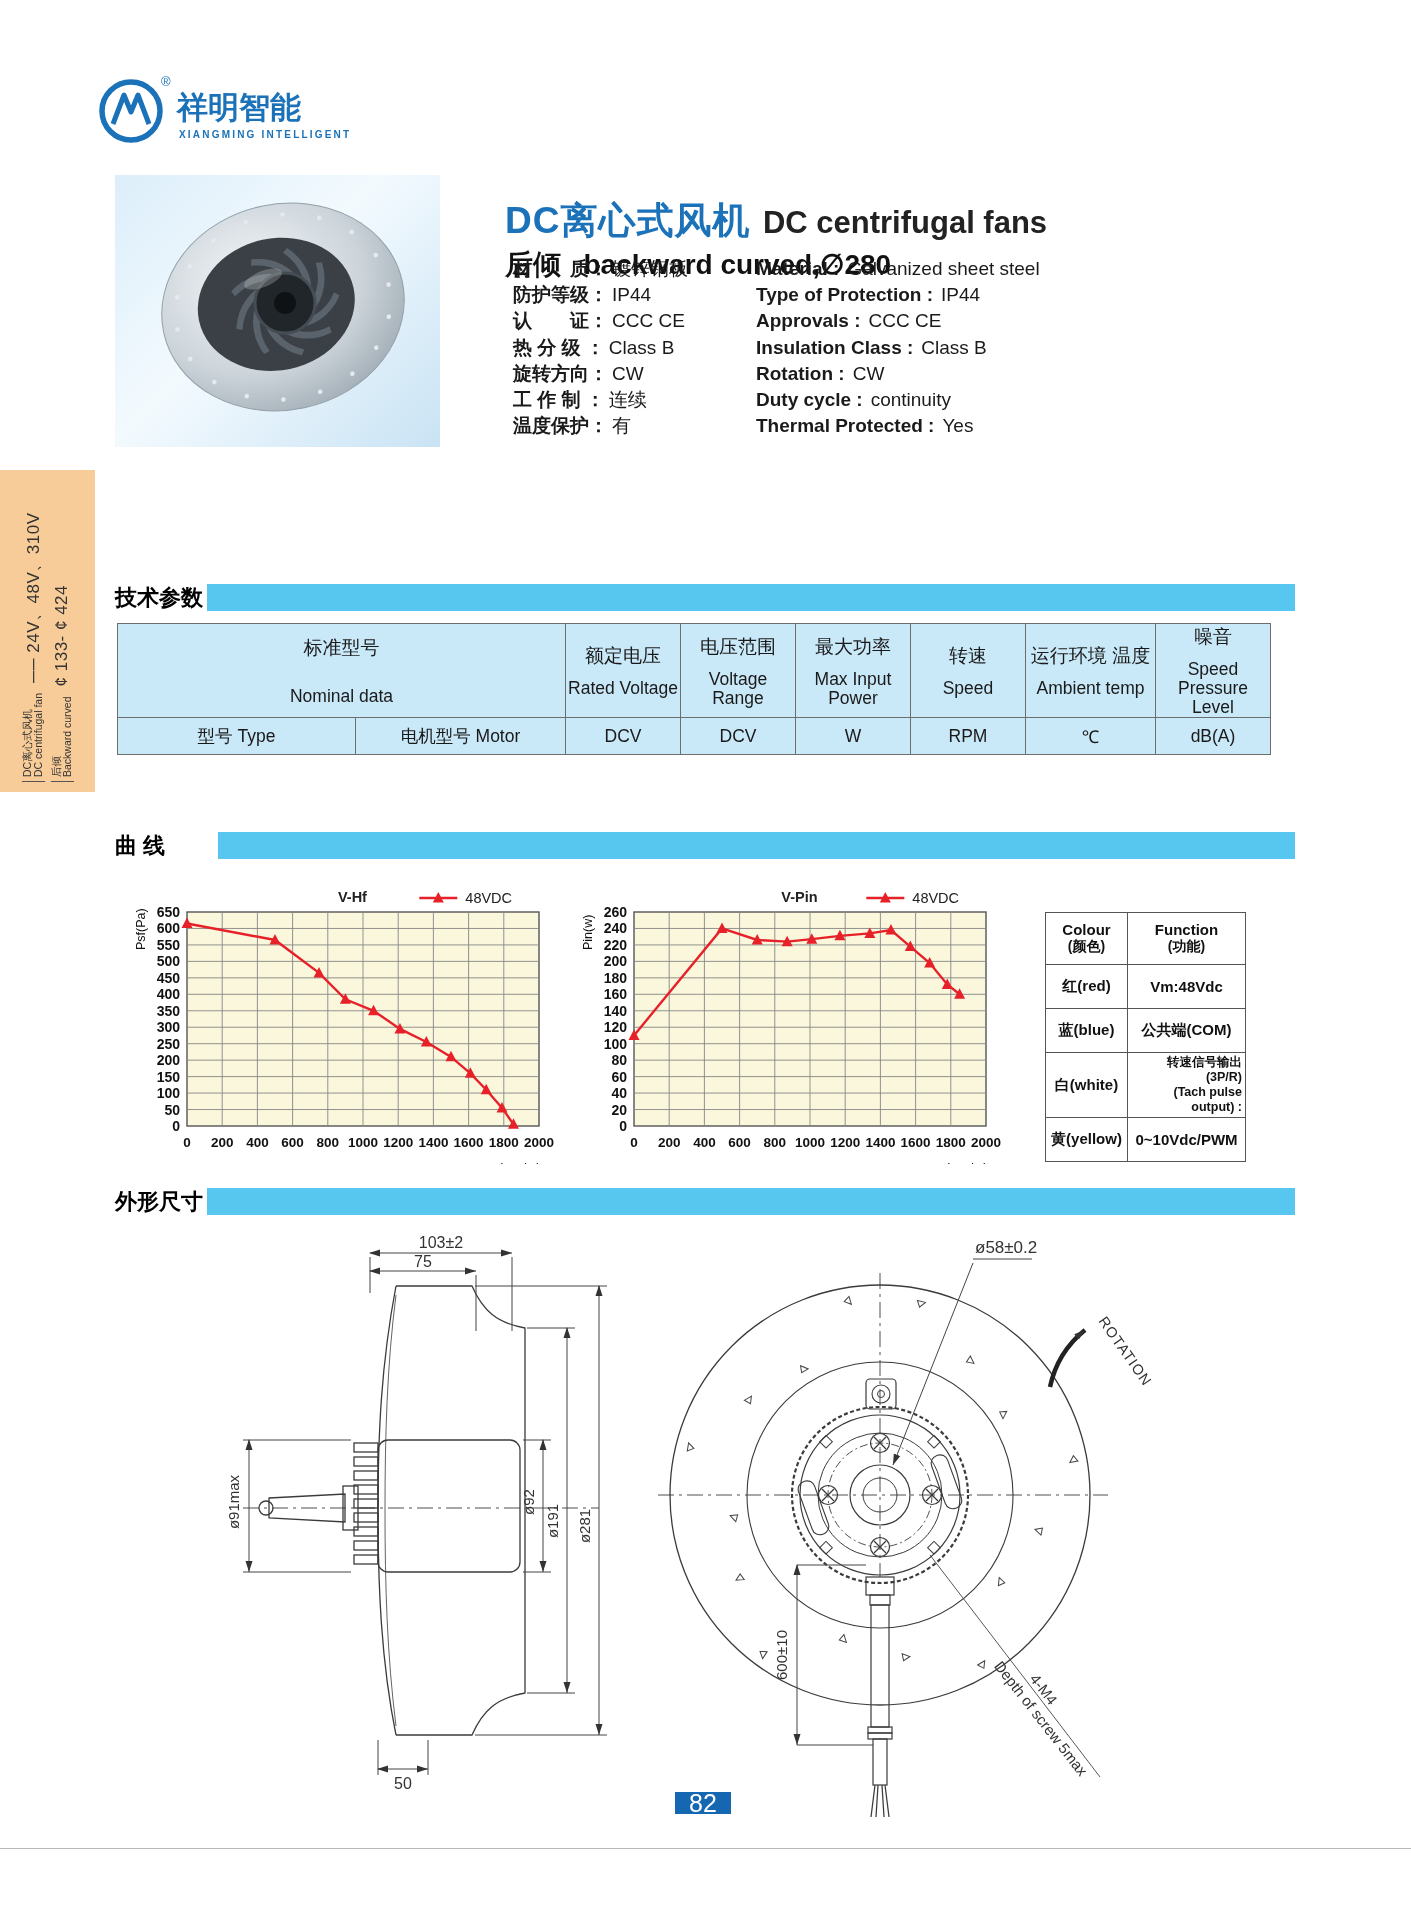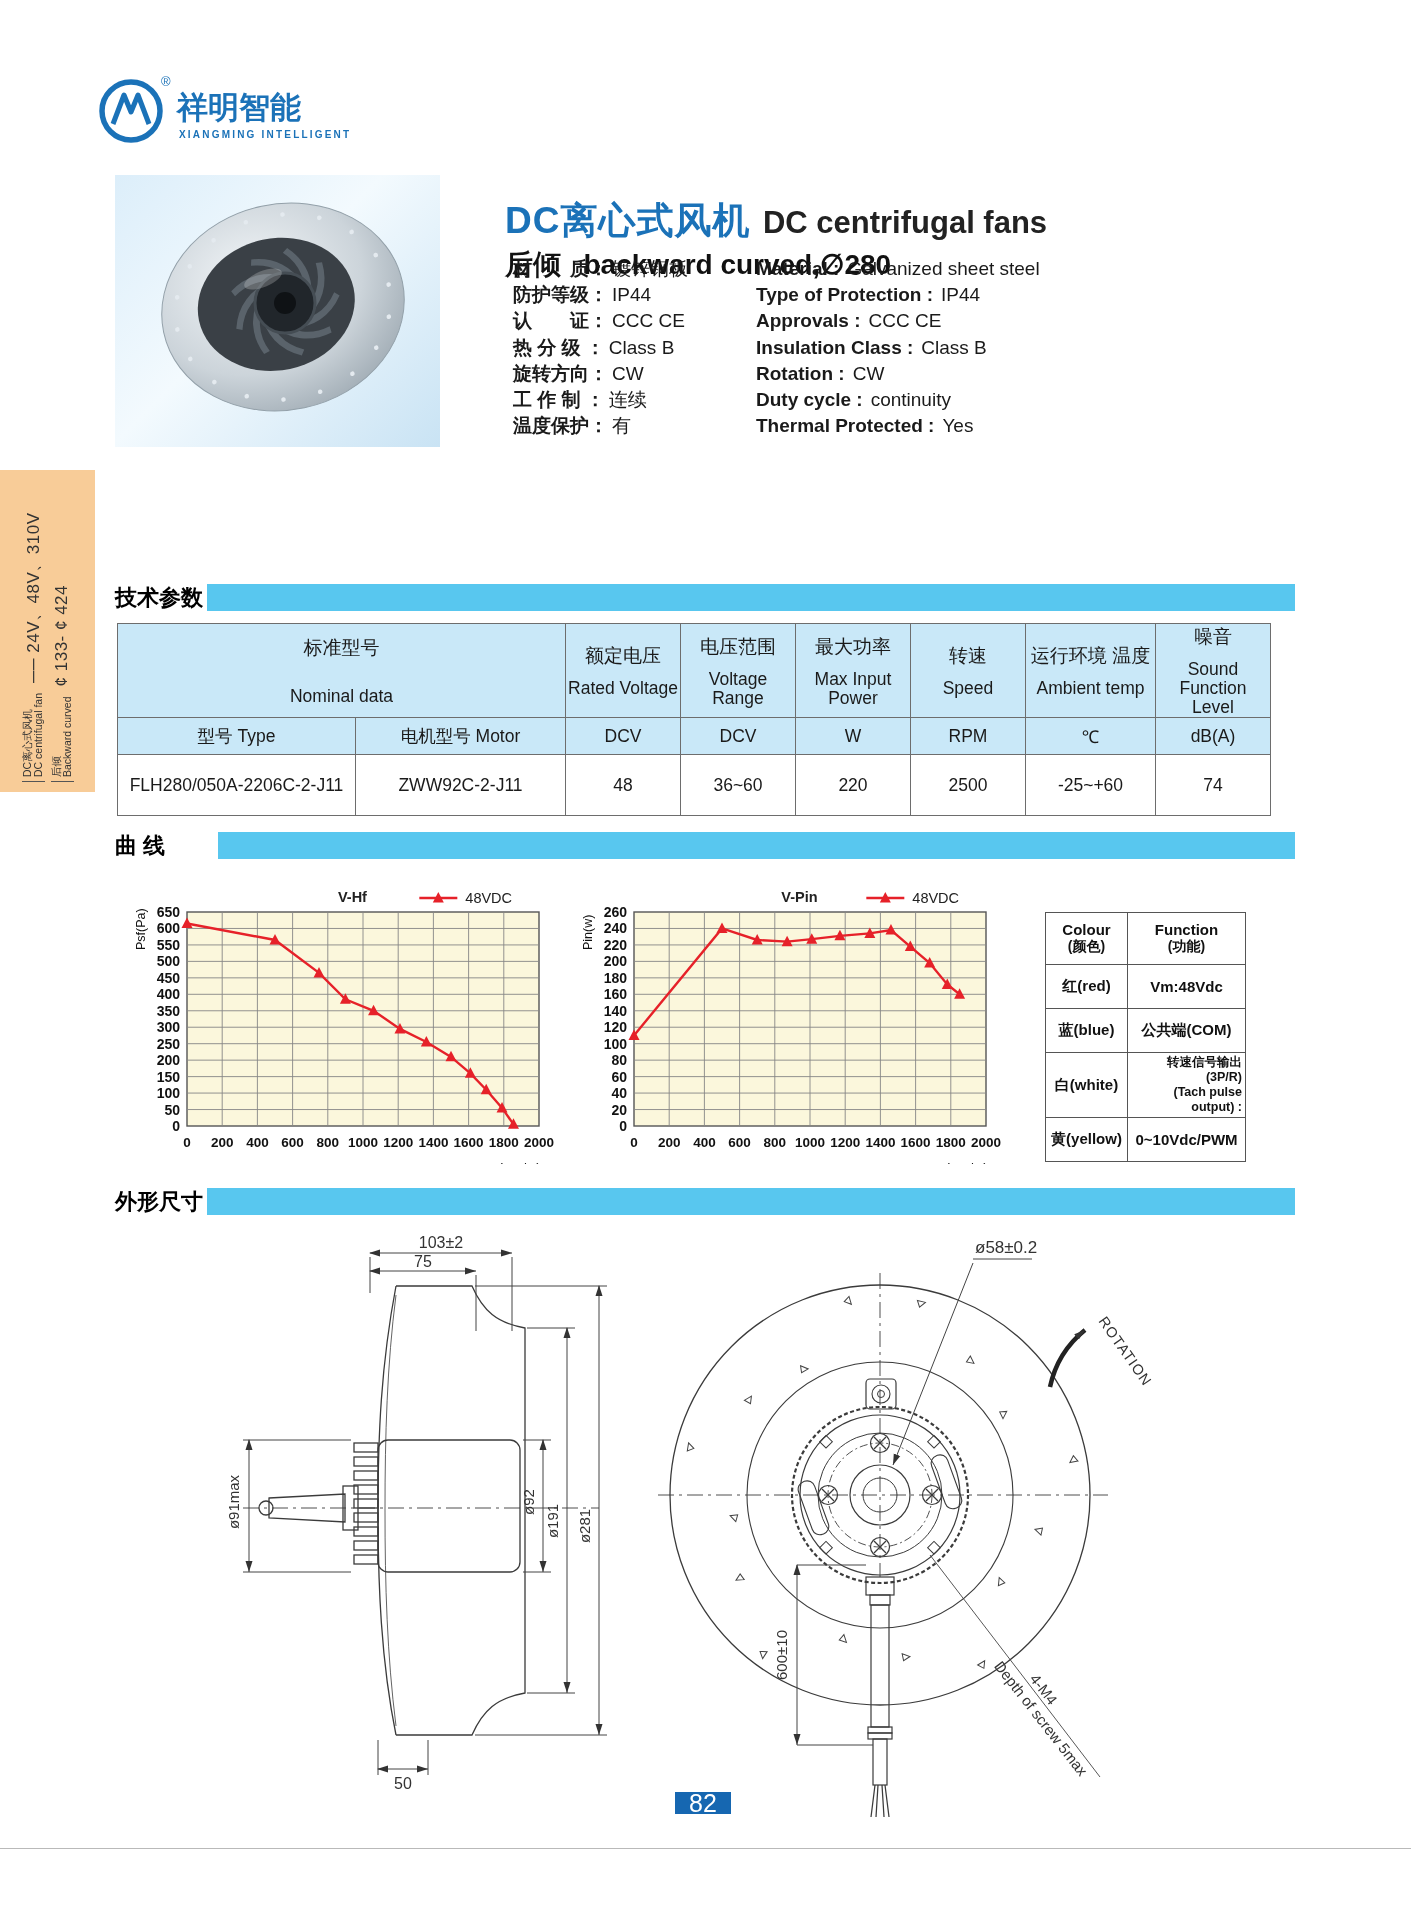--- a/index.html
+++ b/index.html
@@ -186,42 +186,32 @@
       <td class="hd">
             <div class="h-cn">转速</div>
             <div class="h-en">Speed</div>
           </td>
       <td class="hd">
             <div class="h-cn">运行环境 温度</div>
             <div class="h-en">Ambient temp</div>
           </td>
       <td class="hd">
             <div class="h-cn">噪音</div>
-            <div class="h-en">Sound Function Level</div>
+            <div class="h-en">Speed Pressure Level</div>
           </td>
     </tr>
     <tr class="r2">
       <td>型号  Type</td>
           <td>电机型号  Motor</td>
       <td>DCV</td>
           <td>DCV</td>
       <td>W</td>
           <td>RPM</td>
       <td>℃</td>
           <td>dB(A)</td>
-    </tr>
-    <tr class="r3">
-      <td>FLH280/050A-2206C-2-J11</td>
-      <td>ZWW92C-2-J11</td>
-      <td>48</td>
-          <td>36~60</td>
-      <td>220</td>
-          <td>2500</td>
-      <td>-25~+60</td>
-          <td>74</td>
     </tr>
   </tbody>
     </table>
 
   <div class="sec-label" style="top:831px;">曲  线</div>
   <div class="sec-bar" style="left:218px;top:832px;width:1077px;"></div>
 
   <svg class="abs chartbox" id="chart0" style="left:125px;top:856px;">
       <rect x="62" y="56" width="352" height="214" fill="#fbf7dc" stroke="#555" stroke-width="1.4"></rect>
       <line x1="97.2" y1="56" x2="97.2" y2="270" stroke="#868686" stroke-width="0.9"></line>

